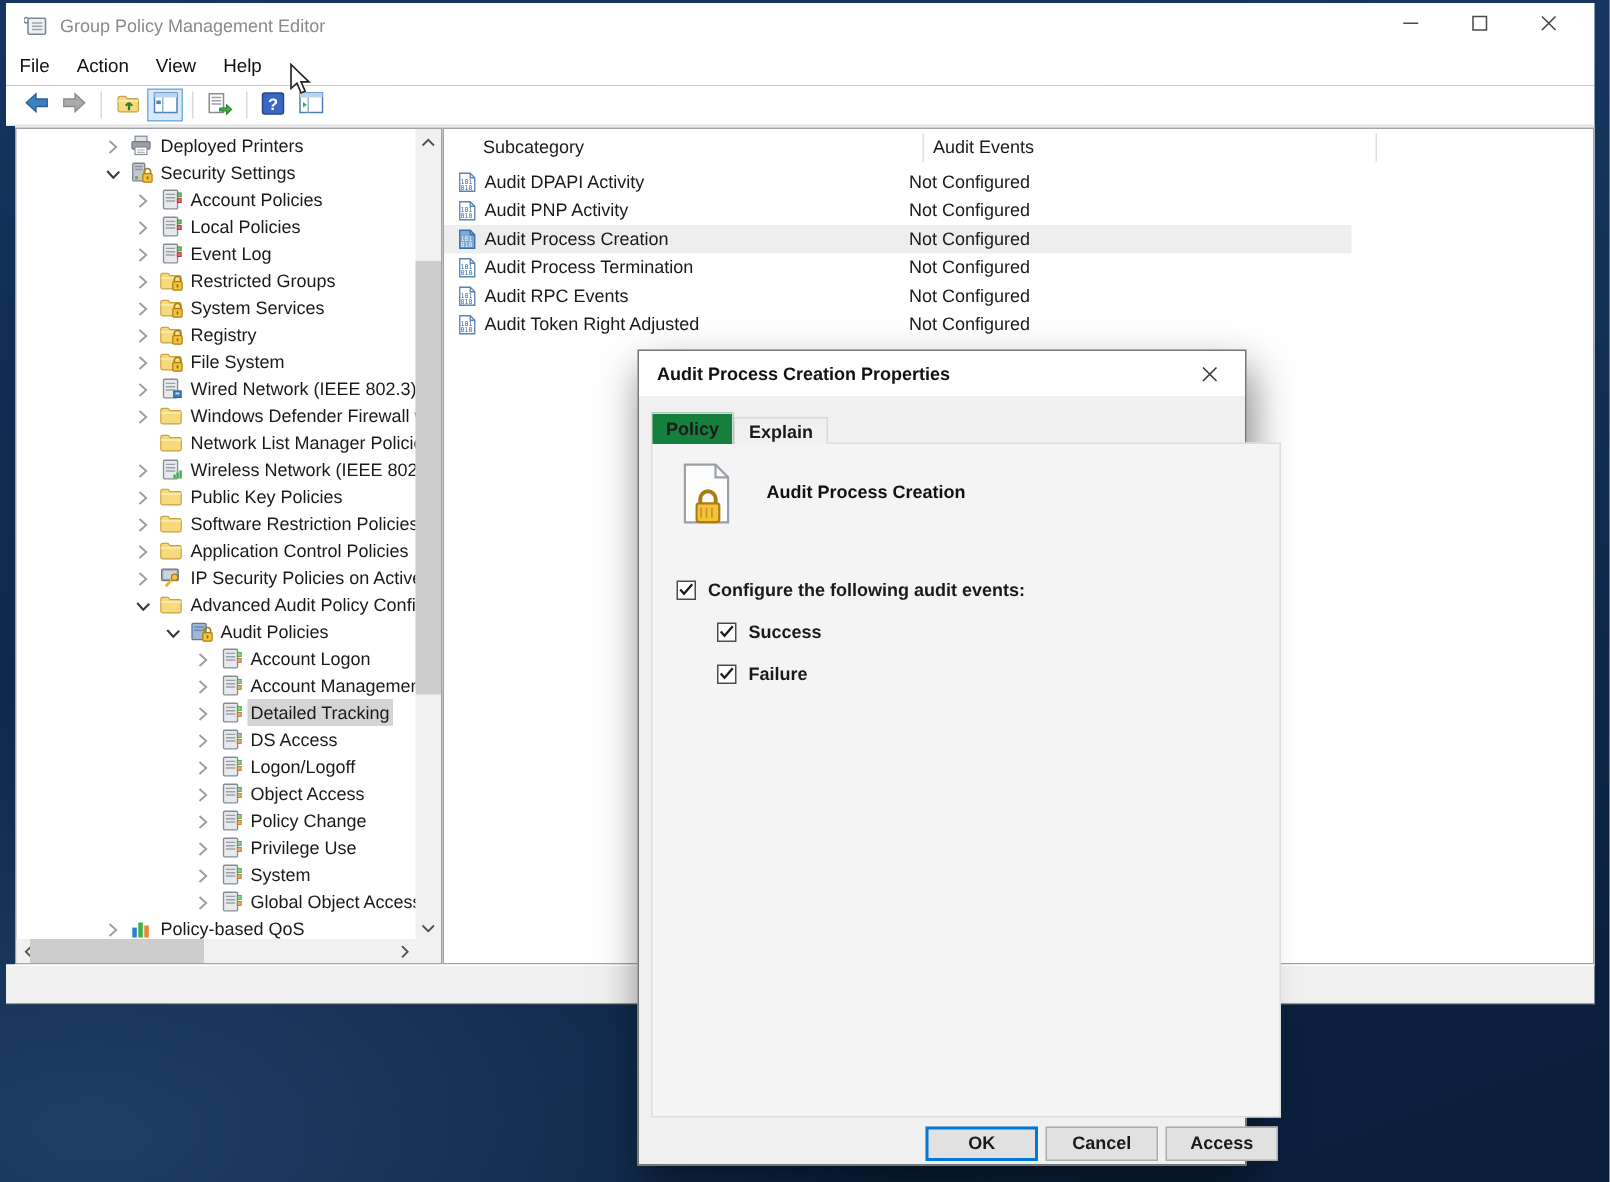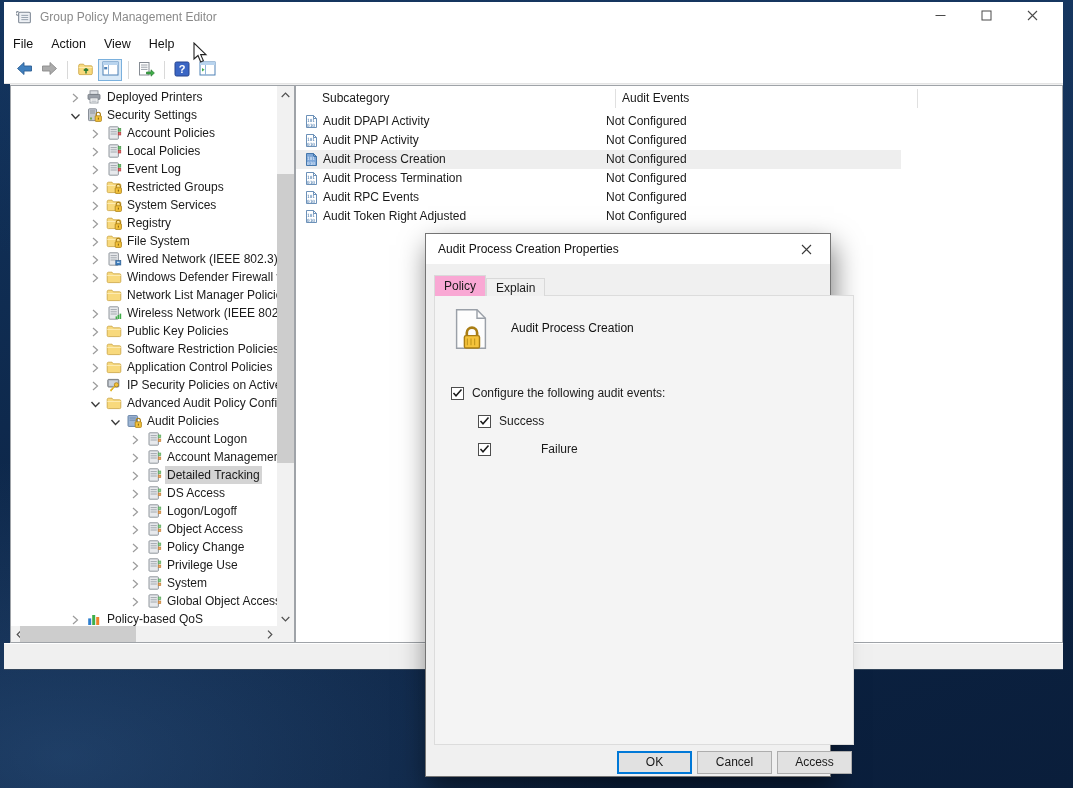--- a/index.html
+++ b/index.html
@@ -51,27 +51,27 @@
   .col-sep { position:absolute; top:3px; width:1px; height:19px; background:#e0e0e0; }
   .lrow { position:absolute; height:19px; line-height:19px; width:100%; }
   .lrow.selected .rowbg { position:absolute; left:0; top:0; width:605px; height:19px; background:#eeeeee; }
   .lrow .licon { position:absolute; left:8px; top:2px; width:15px; height:15px; }
   .lrow .lname { position:absolute; left:27px; top:0; }
   .lrow .lvalue { position:absolute; left:310px; top:0; }
 
   .statusbar { left:4px; top:643px; width:1059px; height:27px; background:#f0f0f0; border-top:1px solid #ffffff; border-bottom:1px solid #33455a; }
 
   
-  .dialog { left:425px; top:233px; width:406px; height:544px; background:#f0f0f0; border:1px solid #747474; box-shadow:3px 12px 26px rgba(0,0,0,.5); z-index:50; }
+  .dialog { left:425px; top:233px; width:406px; height:544px; background:#f0f0f0; border:1px solid #747474; box-shadow:3px 12px 26px rgba(0,0,0,.5); z-index:50;font-weight:bold; }
   .dlg-titlebar { position:absolute; left:0; top:0; width:100%; height:30px; background:#fff; }
   .dlg-title { position:absolute; left:12px; top:0; line-height:30px; color:#111; }
   .dlg-close { position:absolute; right:2px; top:1px; width:44px; height:28px; display:flex; align-items:center; justify-content:center; }
   .tabstrip { position:absolute; left:8px; top:41px; height:21px; z-index:2; }
   .tab { display:inline-block; height:18px; line-height:18px; padding:0 9px; background:#f0f0f0; border:1px solid #d9d9d9; border-bottom:none; vertical-align:bottom; }
-  .tab.active { height:21px; line-height:20px; background:#f9a8d4; position:relative; z-index:3; }
+  .tab.active { height:21px; line-height:20px; background:#15803d; position:relative; z-index:3; }
   .tabpage { position:absolute; left:8px; top:61px; width:420px; height:450px; background:#f4f4f4; border:1px solid #dcdcdc; }
   .policy-icon { position:absolute; left:18px; top:12px; }
   .policy-name { position:absolute; left:76px; top:25px; color:#111; }
   .cbrow { position:absolute; display:flex; align-items:center; }
   .cbbox { width:13px; height:13px; background:#fff; border:1px solid #4d4d4d; margin-right:8px; display:flex; align-items:center; justify-content:center; }
   .dlg-btn { position:absolute; top:517px; width:75px; height:23px; background:#e1e1e1; border:1px solid #adadad; font-size:12px; text-align:center; line-height:21px; font-family:"Liberation Sans", sans-serif; }
   .dlg-btn.focused { border:2px solid #0078d7; line-height:19px; }
 
   .cursor { left:193px; top:42px; z-index:100; }
 </style>
@@ -687,21 +687,21 @@
           <span>Configure the following audit events:</span>
         </div>
         <div class="cbrow" style="left: 43px; top: 118px;">
           <span class="cbbox">
             <svg width="11" height="10" viewBox="0 0 11 10">
               <path d="M1.5 5 L4 7.8 L9.5 1.5" stroke="#1a1a1a" stroke-width="1.5" fill="none"></path>
             </svg>
           </span>
           <span>Success</span>
         </div>
-        <div class="cbrow" style="left: 43px; top: 146px; gap: 42px;">
+        <div class="cbrow" style="left: 43px; top: 146px;">
           <span class="cbbox">
             <svg width="11" height="10" viewBox="0 0 11 10">
               <path d="M1.5 5 L4 7.8 L9.5 1.5" stroke="#1a1a1a" stroke-width="1.5" fill="none"></path>
             </svg>
           </span>
           <span>Failure</span>
         </div>
       </div>
   </div>
   <div id="dlgbuttons">

